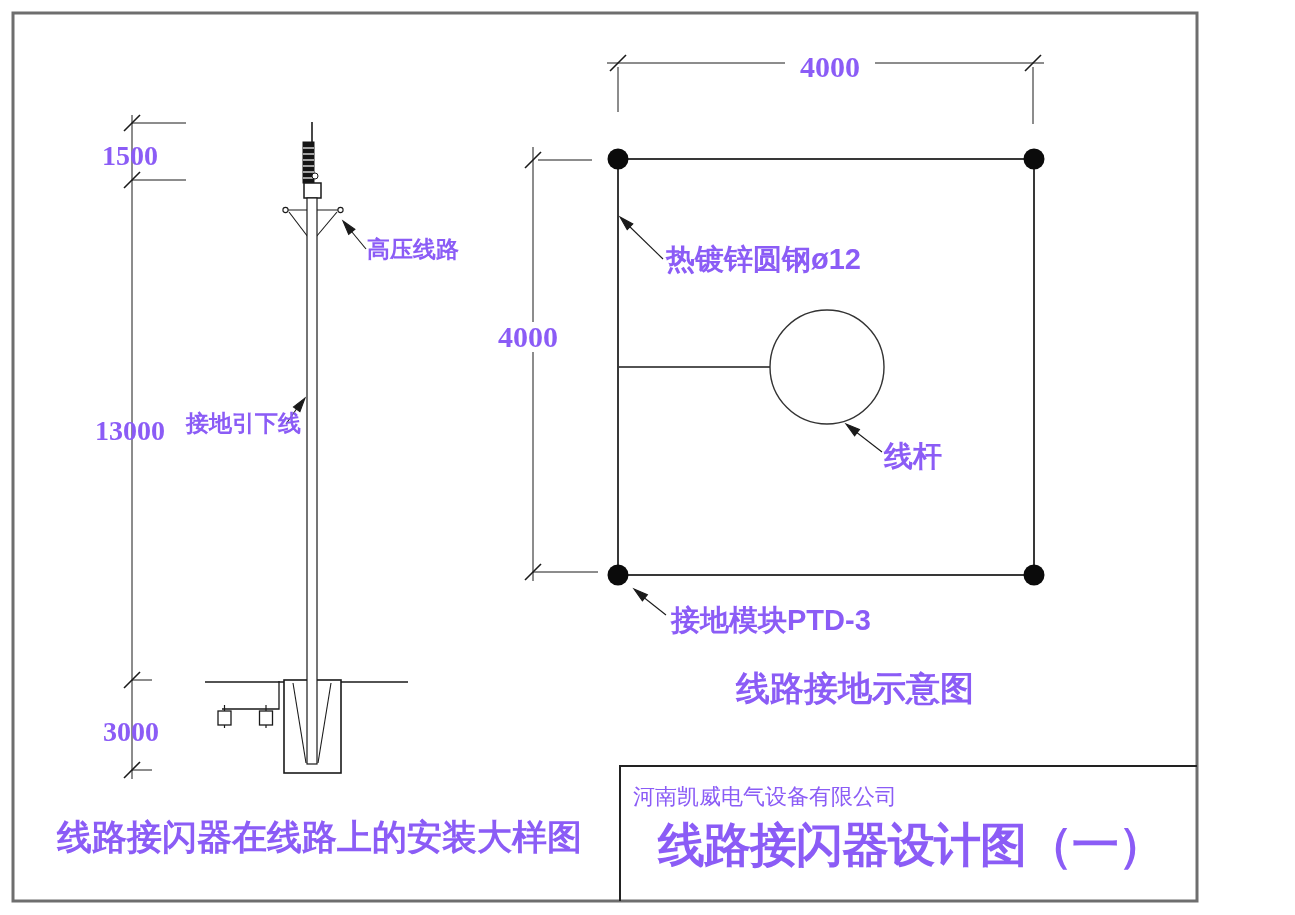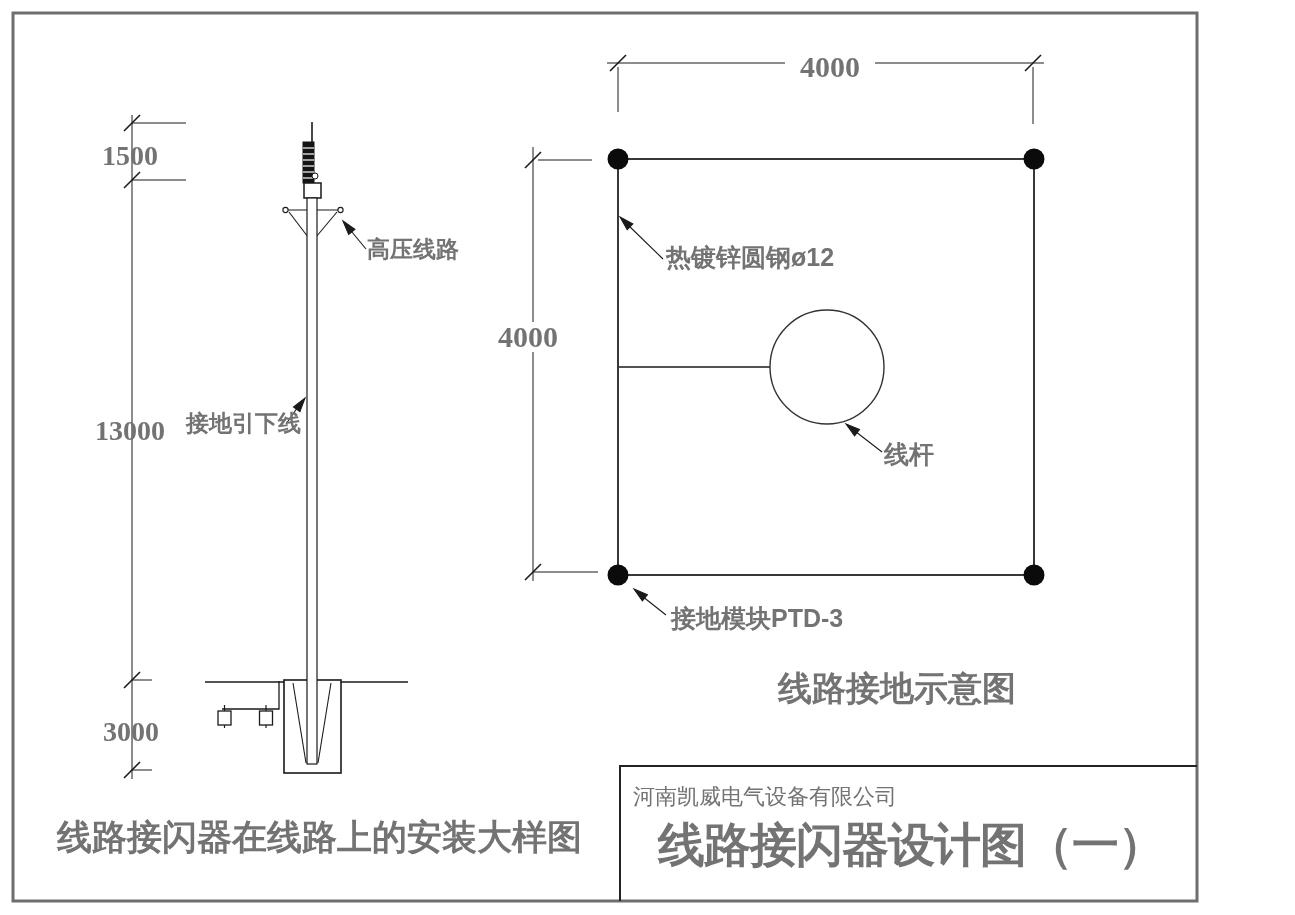--- a/index.html
+++ b/index.html
@@ -1,29 +1,29 @@
 <!DOCTYPE html>
 <html><head>
 <meta charset="utf-8">
 <style>
   html,body{margin:0;padding:0;background:#fff;}
   .canvas{
     position:relative;width:1295px;height:915px;background:#ffffff;overflow:hidden;
     font-family:"Liberation Serif",serif;color:#111;
   }
   .canvas svg{position:absolute;left:0;top:0;}
-  .lbl{position:absolute;white-space:nowrap;line-height:1;color:#737373;}
+  .lbl{position:absolute;white-space:nowrap;line-height:1;color:#8b5cf6;}
   .dim{font-family:"Liberation Serif",serif;font-weight:bold;text-align:center;}
   .dim-sm{font-size:28px;}
   .dim-lg{font-size:30px;background:#fff;padding:0 3px;}
   .anno{font-family:"Liberation Sans",sans-serif;font-weight:bold;}
   .anno-sm{font-size:23px;}
-  .anno-md{font-size:25px;}
+  .anno-md{font-size:29px;}
   .cap{font-family:"Liberation Serif",serif;font-weight:bold;}
-  .cap-plan{font-size:34px;margin-left:42px;}
+  .cap-plan{font-size:34px;}
   .cap-detail{font-size:35px;}
   .tb-company{font-size:22px;font-family:"Liberation Serif",serif;}
   .tb-title{font-size:47px;font-family:"Liberation Serif",serif;font-weight:bold;letter-spacing:-1px;}
 </style>
 </head>
 <body>
 
 <div class="canvas">
 
   <svg width="1295" height="915" viewBox="0 0 1295 915">

